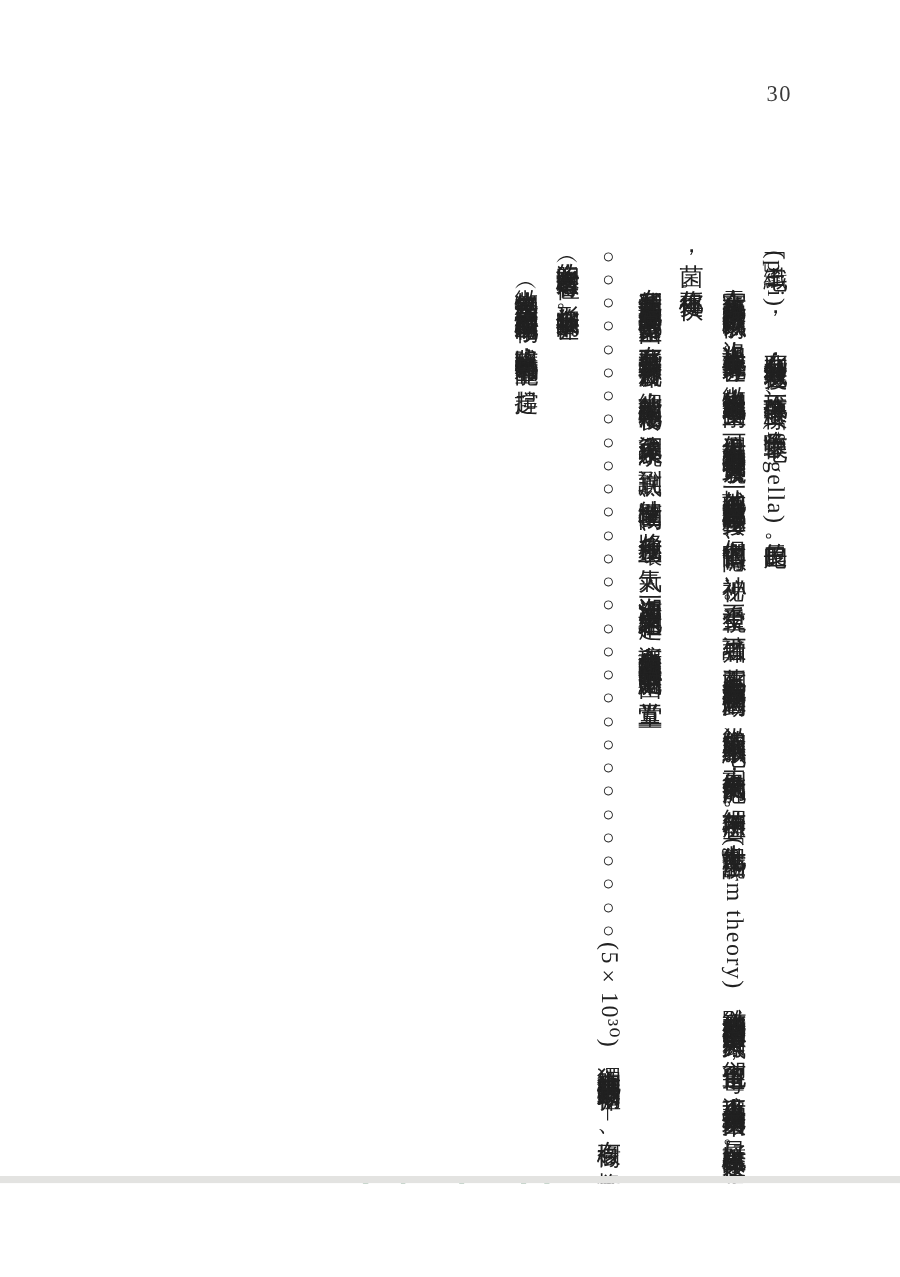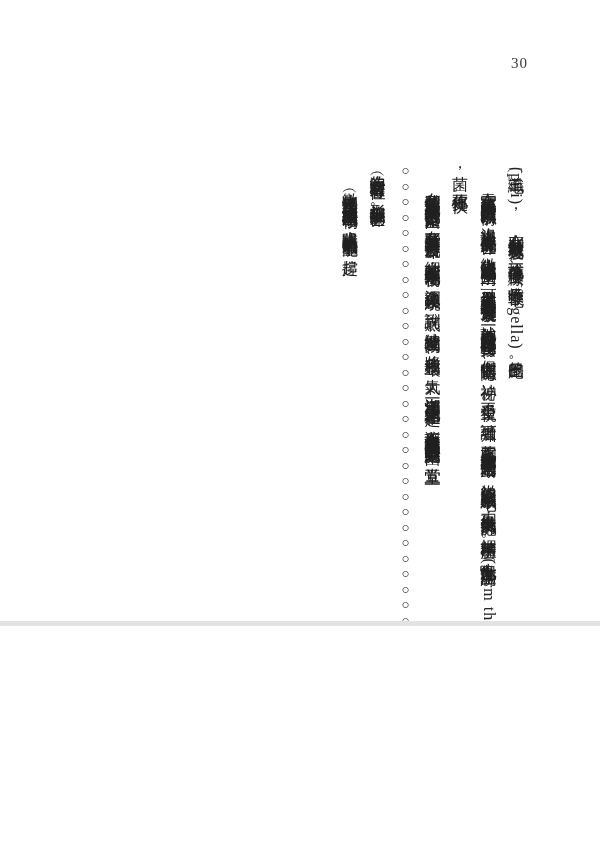--- a/index.html
+++ b/index.html
@@ -1,17 +1,17 @@
 <!DOCTYPE html>
 <html><head>
 <meta charset="utf-8">
 <style>
   html,body { margin:0; padding:0; background:#ffffff; }
   .page {
-    position:relative; width:600px; height:626px;
+    position:relative; width:600px; height:789px;
     background:#ffffff; overflow:hidden;
     font-family:"Liberation Serif","DejaVu Serif",serif;
   }
   .page-number {
     position:absolute; top:55px; right:72px;
     font-size:15px; color:#3a3a3a; letter-spacing:1px;
   }
   .text-block {
     position:absolute; top:163px; right:70px; height:650px;
     writing-mode:vertical-rl; text-orientation:mixed;

